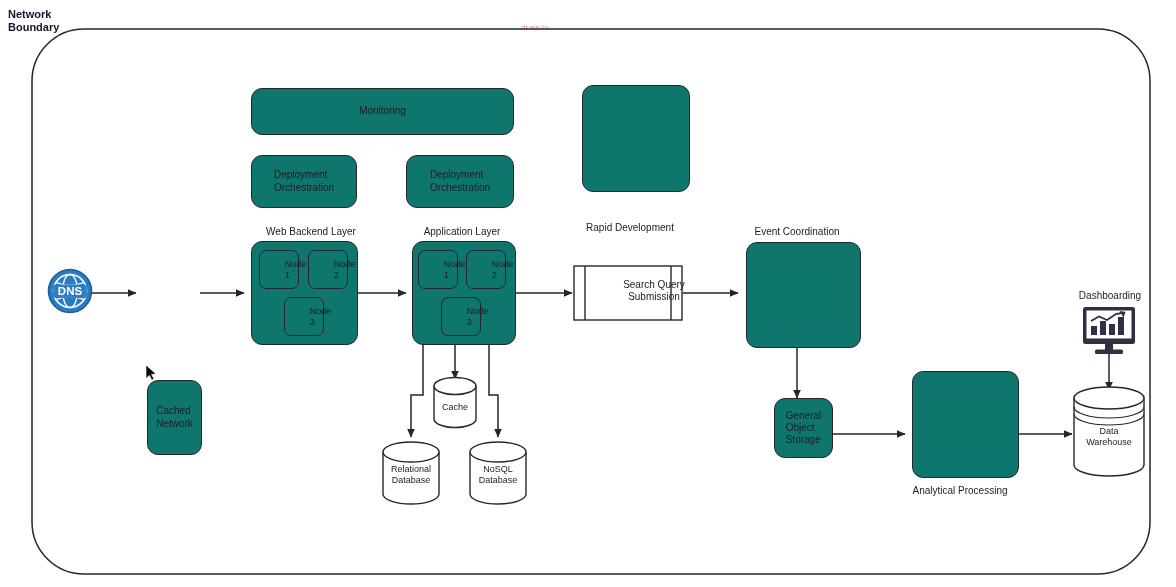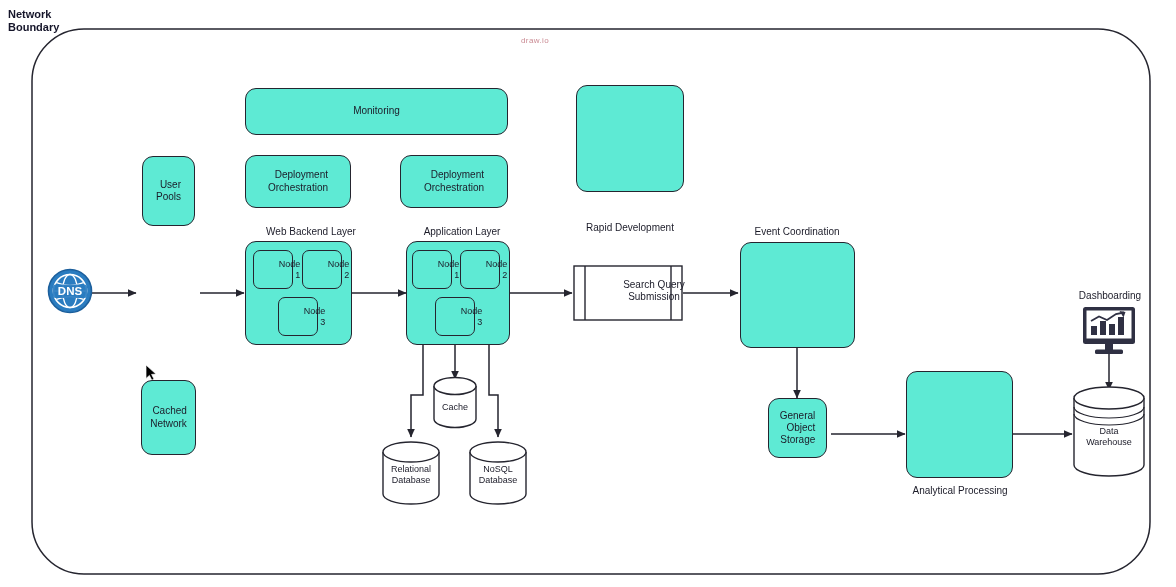--- a/index.html
+++ b/index.html
@@ -26,25 +26,26 @@
     width: 1176px;
     height: 587px;
     pointer-events: none;
   }
   .node {
     position: absolute;
     box-sizing: border-box;
     display: flex;
     align-items: center;
     justify-content: center;
-    text-align: right;
-    background: #5eead4;
+    text-align: left;
+    background: #0f766e;
     border: 1.4px solid #25252f;
     color: #1b1b28;
     line-height: 1.22;
+    margin-left: 6px;
   }
   .rounded-lg { border-radius: 11px; }
   .rounded-sm { border-radius: 7px; padding-left: 33px; }
   .lbl {
     position: absolute;
     text-align: center;
     color: #1b1b28;
     line-height: 1.2;
     white-space: nowrap;
   }
@@ -162,32 +163,26 @@
     <g class="cursor" transform="translate(146,365)">
       <path d="M0,0 L0,13.5 L3.4,10.4 L5.8,15.2 L8,14.1 L5.6,9.4 L10,9.1 z" fill="#000000" stroke="#ffffff" stroke-width="0.7"></path>
     </g>
   </svg>
 
   <div class="boundary-label" style="left:8px; top:8px;">
     <div>Network</div>
     <div>Boundary</div>
   </div>
 
-  <div class="watermark" style="left:521px; top:36px;">draw.io</div>
+  <div class="watermark" style="left:521px; top:23px;">draw.io</div>
 
   <div class="node rounded-lg f10" style="left:245px; top:88px; width:263px; height:47px;">
     <span>Monitoring</span>
   </div>
 
-  <div class="node rounded-lg f10" style="left:142px; top:156px; width:53px; height:70px;">
-    <div>
-      <div>User</div>
-      <div>Pools</div>
-    </div>
-  </div>
 
   <div class="node rounded-lg f10" style="left:245px; top:155px; width:106px; height:53px;">
     <div>
       <div>Deployment</div>
       <div>Orchestration</div>
     </div>
   </div>
 
   <div class="node rounded-lg f10" style="left:400px; top:155px; width:108px; height:53px;">
     <div>

